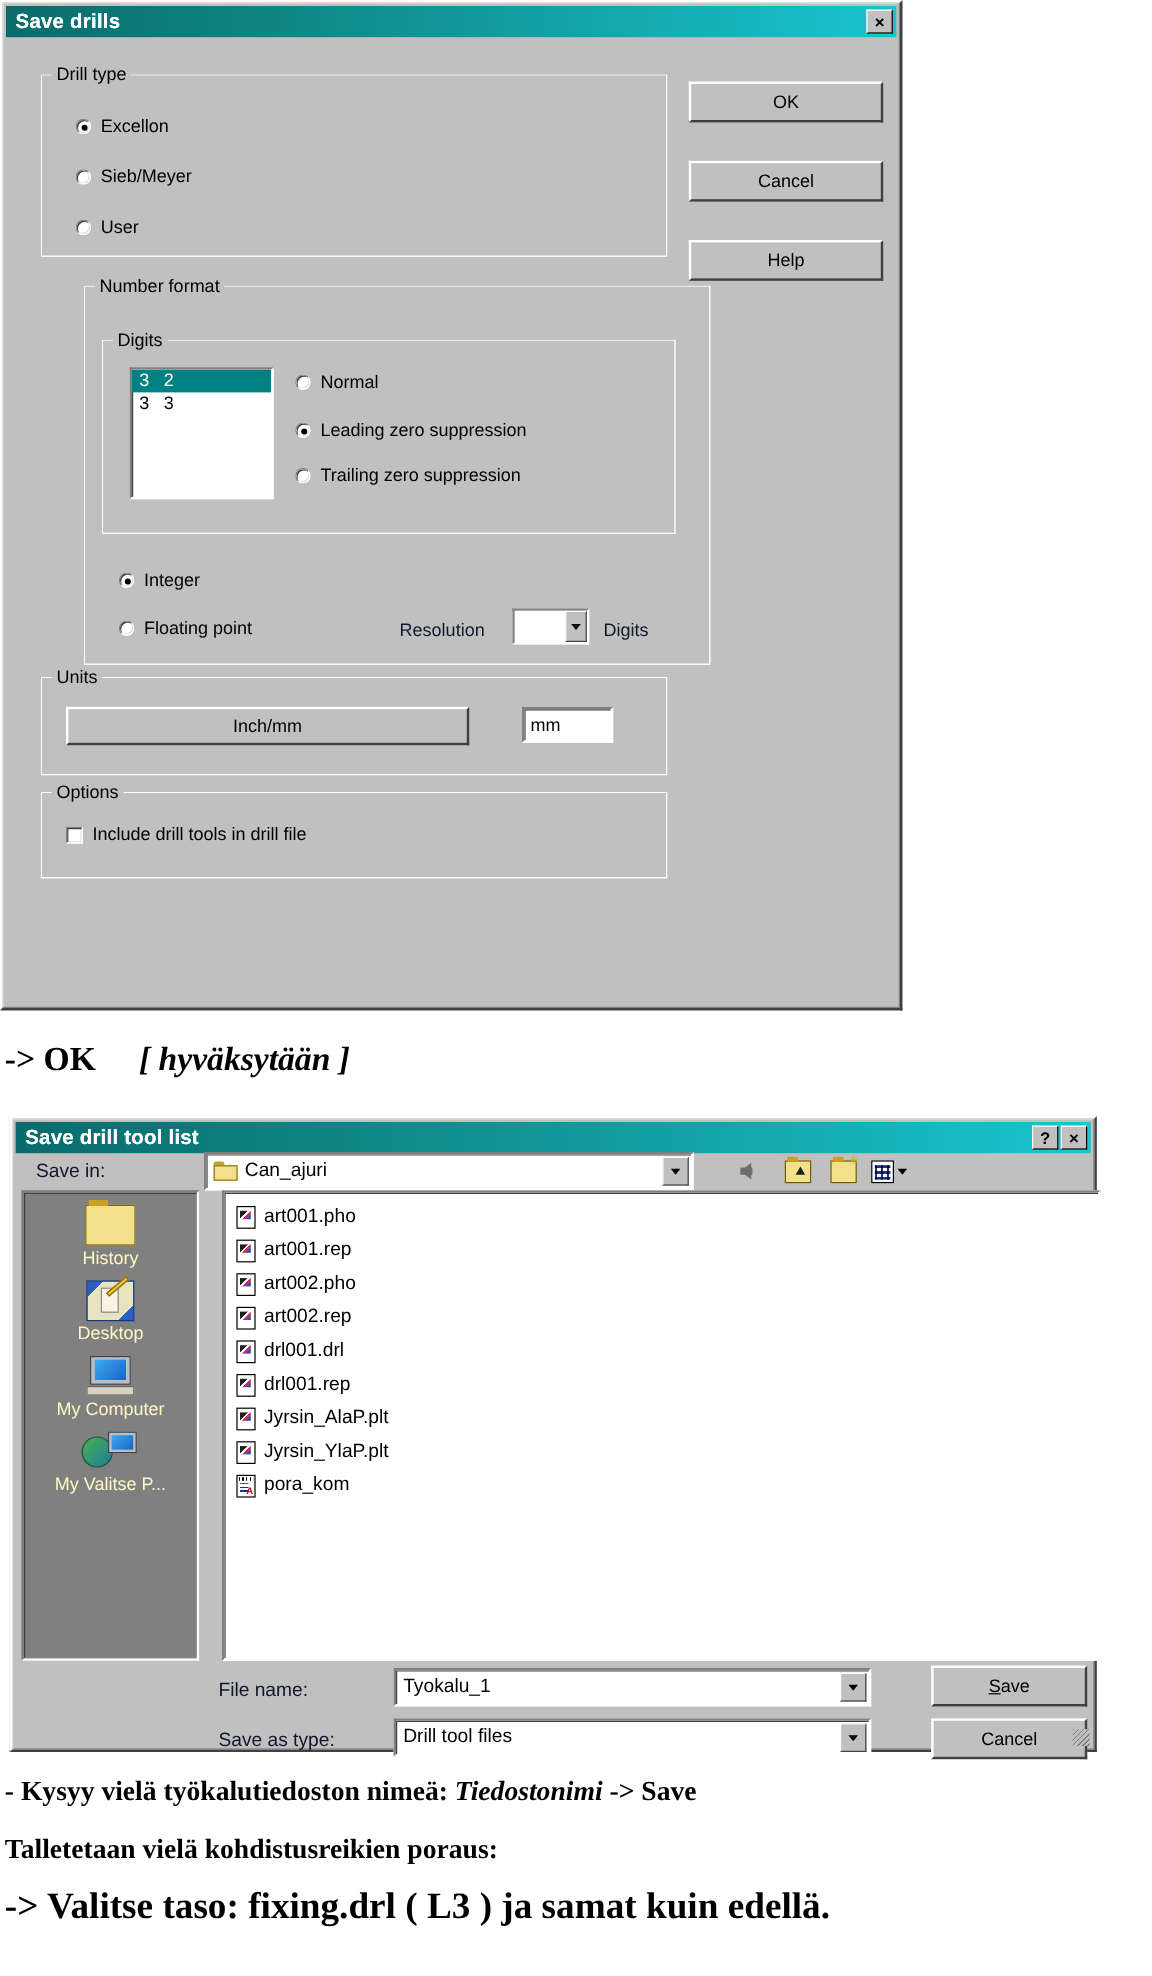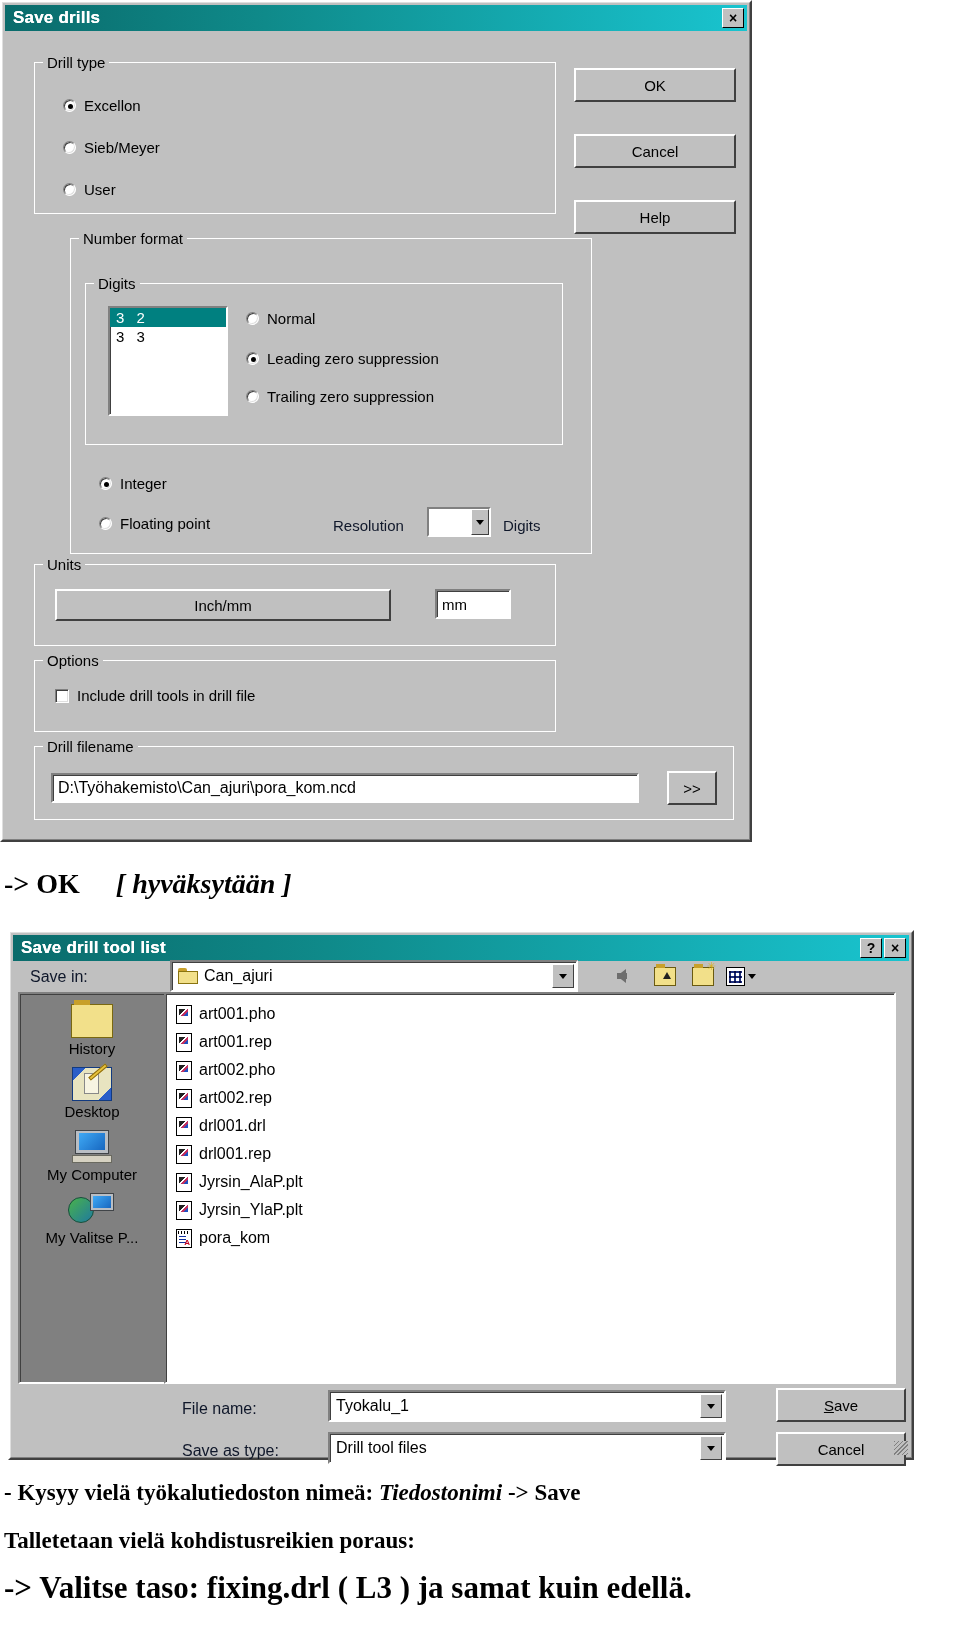--- a/index.html
+++ b/index.html
@@ -142,24 +142,24 @@
     position:absolute; left:8px; top:60px; width:148px; height:392px;
     background:#808080;
     border-top:2px solid #808080; border-left:2px solid #808080;
     border-right:2px solid #ffffff; border-bottom:2px solid #ffffff;
     box-shadow: inset 1px 1px 0 #404040;
   }
   .place {
     display:flex; flex-direction:column; align-items:center; gap:2px;
     margin-top:10px; color:#fff; font-size:15px;
   }
-  .place .lab { color:#000000; }
+  .place .lab { color:#fef9c3; }
 
   .filelist {
-    position:absolute; left:154px; top:60px; width:732px; height:392px;
+    position:absolute; left:175px; top:60px; width:732px; height:392px;
     background:#fff;
     border-top:2px solid #808080; border-left:2px solid #808080;
     border-right:2px solid #ffffff; border-bottom:2px solid #ffffff;
     box-shadow: inset 1px 1px 0 #404040;
     padding:6px 4px; overflow:hidden;
   }
   .frow { display:flex; align-items:center; gap:7px; height:28px; font-size:16px; color:#000; padding-left:6px; }
 
   .combo {
     position:absolute; display:flex; align-items:center;
@@ -322,25 +322,20 @@
     </div>
 
     <div class="group" id="grp-options">
       <span class="gl">Options</span>
       <div class="radio-row" style="left:20px; top:26px;">
         <span class="check"></span>
         <span>Include drill tools in drill file</span>
       </div>
     </div>
 
-    <div class="group" id="grp-filename">
-      <span class="gl">Drill filename</span>
-      <div class="sunken" style="position:absolute; left:16px; top:26px; width:588px; height:30px; display:flex; align-items:center; padding-left:5px; font-size:16px;">D:\Työhakemisto\Can_ajuri\pora_kom.ncd</div>
-      <div class="btn" style="position:absolute; left:632px; top:24px; width:50px; height:34px;">&gt;&gt;</div>
-    </div>
 
     <div class="btn" style="position:absolute; left:572px; top:66px; width:162px; height:34px;">OK</div>
     <div class="btn" style="position:absolute; left:572px; top:132px; width:162px; height:34px;">Cancel</div>
     <div class="btn" style="position:absolute; left:572px; top:198px; width:162px; height:34px;">Help</div>
   </div>
 
   <div class="cap" style="left:4px; top:868px; font-size:28px;">
     <span>-&gt; OK</span>
     <span style="display:inline-block;width:22px"></span>
     <span class="it">[ hyväksytään ]</span>

